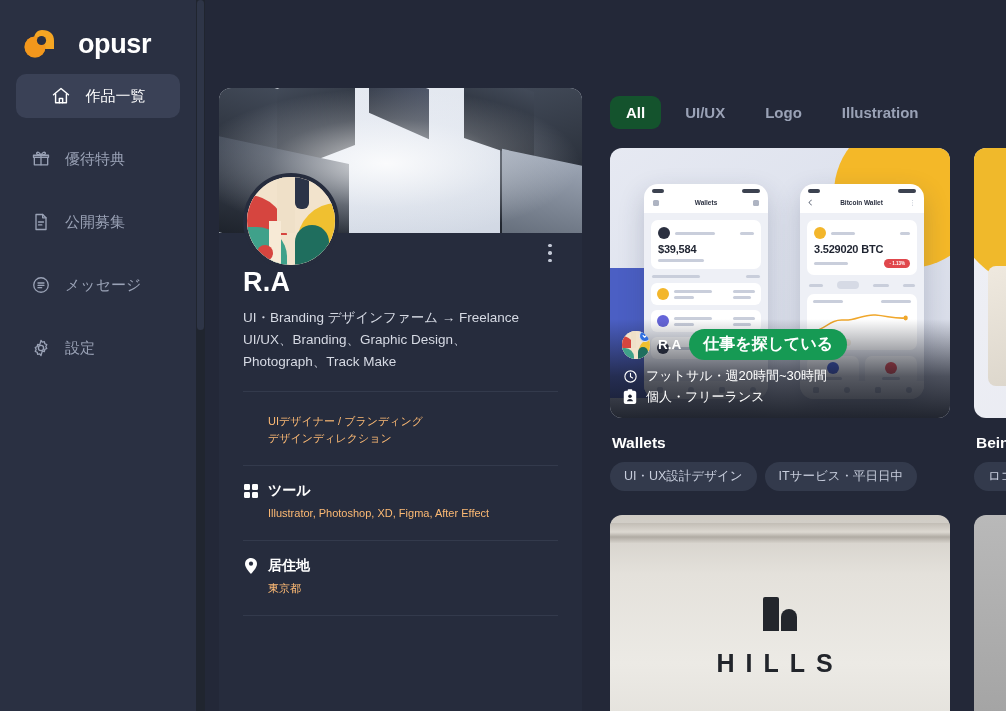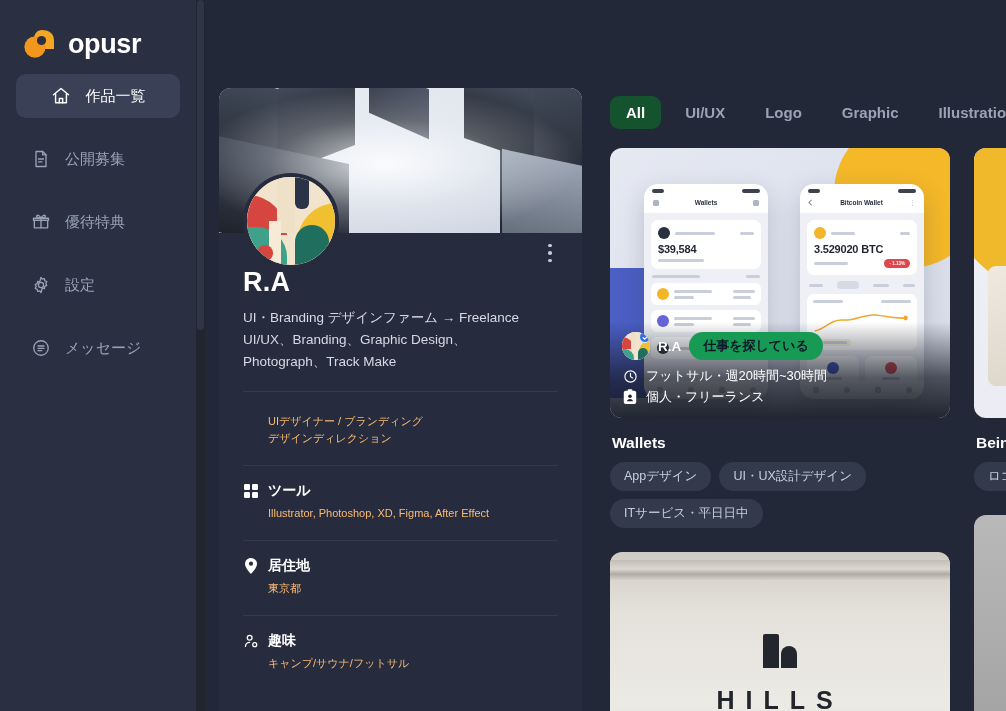--- a/index.html
+++ b/index.html
@@ -11,21 +11,21 @@
     -webkit-font-smoothing:antialiased;
   }
   #app { position:relative; width:1006px; height:711px; display:flex; background:#2a3042; }
 
   
   #sidebar {
     width:196px; height:711px; flex:0 0 196px;
     background:#2a3042;
     padding:0; position:relative; z-index:5;
   }
-  .logo-wrap { display:flex; align-items:center; gap:12px; padding:18px 0 0 22px; height:70px; }
+  .logo-wrap { display:flex; align-items:center; gap:22px; padding:18px 0 0 22px; height:70px; }
   .logo-mark { width:34px; height:33px; position:relative; flex:0 0 34px; }
   .logo-text { font-size:27px; font-weight:700; letter-spacing:-0.4px; color:#ffffff; line-height:1; }
 
   .nav { padding:4px 16px 0 16px; }
   .nav-item {
     display:flex; align-items:center; gap:14px;
     height:44px; padding:0 14px; margin-bottom:19px;
     border-radius:10px; cursor:pointer;
     color:#9aa2b6; font-size:15px; font-weight:500;
   }
@@ -128,21 +128,21 @@
 
   
   .ovl { position:absolute; left:0; right:0; bottom:0; padding:10px 12px 12px 12px; z-index:4;
          background:linear-gradient(180deg, rgba(22,26,38,0) 0%, rgba(22,26,38,.72) 58%, rgba(18,22,32,.92) 100%); }
   .ovl-r { display:flex; align-items:center; gap:8px; margin-bottom:7px; }
   .ovl-av { width:28px; height:28px; border-radius:50%; overflow:hidden; position:relative; flex:0 0 28px; background:#e9ddcb; }
   .vbadge { position:absolute; right:-1px; top:-1px; width:12px; height:12px; border-radius:50%;
             background:#2f6fe0; border:1.5px solid #e9eaf0; display:flex; align-items:center; justify-content:center; }
   .vbadge svg { display:block; }
   .ovl-name { font-size:13.5px; font-weight:600; color:#ffffff; }
-  .status { background:#169a54; color:#0f172a; font-size:13px; font-weight:600; border-radius:20px; padding:5px 14px; white-space:nowrap; }
+  .status { background:#169a54; color:#ffffff; font-size:16px; font-weight:600; border-radius:20px; padding:5px 14px; white-space:nowrap; }
   .ovl-line { display:flex; align-items:center; gap:8px; font-size:13px; color:#ffffff; margin-top:3px; }
   .ovl-line .mi { width:16px; flex:0 0 16px; display:flex; align-items:center; justify-content:center; }
 
   .w-title { font-size:15.5px; font-weight:700; color:#ffffff; margin:16px 0 10px 2px; }
   .tags { display:flex; flex-wrap:wrap; gap:8px; }
   .tag { background:#333a4c; color:#c8cedd; font-size:12.5px; border-radius:16px; padding:6px 14px; white-space:nowrap; cursor:pointer; }
 
   
   .hills { width:100%; height:100%; position:relative;
            background:linear-gradient(180deg,#cfcbc4 0%,#e4e1db 22%,#eceae5 55%,#dcd9d3 100%); }
@@ -187,56 +187,56 @@
               <path d="M3 10.5 12 3l9 7.5"></path>
               <path d="M5.5 9.5V20h13V9.5"></path>
               <path d="M10 20v-5h4v5"></path>
             </svg>
         </span>
         <span>作品一覧</span>
       </div>
       <div class="nav-item">
         <span class="ni">
           <svg width="20" height="20" viewBox="0 0 24 24" fill="none" stroke="#9aa2b6" stroke-width="1.6" stroke-linecap="round" stroke-linejoin="round">
-              <path d="M6 3h8l4 4v14H6z"></path>
-              <path d="M14 3v4h4"></path>
-              <path d="M9 12h6M9 15.5h4"></path>
-            </svg>
-        </span>
-        <span>公開募集</span>
-      </div>
-      <div class="nav-item">
-        <span class="ni">
-          <svg width="20" height="20" viewBox="0 0 24 24" fill="none" stroke="#9aa2b6" stroke-width="1.6" stroke-linecap="round" stroke-linejoin="round">
               <path d="M4 10h16v9H4z"></path>
               <path d="M3 7.5h18V10H3z"></path>
               <path d="M12 7.5V19"></path>
               <path d="M12 7.5C10.5 4 8 3.2 7 4.4 6 5.6 8 7.5 12 7.5Z"></path>
               <path d="M12 7.5c1.5-3.5 4-4.3 5-3.1 1 1.2-1 3.1-5 3.1Z"></path>
             </svg>
         </span>
         <span>優待特典</span>
       </div>
       <div class="nav-item">
         <span class="ni">
           <svg width="20" height="20" viewBox="0 0 24 24" fill="none" stroke="#9aa2b6" stroke-width="1.6" stroke-linecap="round" stroke-linejoin="round">
-              <circle cx="12" cy="12" r="3.1"></circle>
-              <path d="M12 2.8l1.5 2.1 2.5-.5.6 2.5 2.3 1.1-1.1 2.3 1.1 2.3-2.3 1.1-.6 2.5-2.5-.5L12 21.2l-1.5-2.1-2.5.5-.6-2.5-2.3-1.1 1.1-2.3-1.1-2.3 2.3-1.1.6-2.5 2.5.5z"></path>
+              <path d="M6 3h8l4 4v14H6z"></path>
+              <path d="M14 3v4h4"></path>
+              <path d="M9 12h6M9 15.5h4"></path>
             </svg>
         </span>
-        <span>設定</span>
+        <span>公開募集</span>
       </div>
       <div class="nav-item">
         <span class="ni">
           <svg width="20" height="20" viewBox="0 0 24 24" fill="none" stroke="#9aa2b6" stroke-width="1.6" stroke-linecap="round" stroke-linejoin="round">
               <circle cx="12" cy="12" r="8.7"></circle>
               <path d="M8.4 9.6h7.2M8.4 12.4h7.2M8.4 15.2h4.4"></path>
             </svg>
         </span>
         <span>メッセージ</span>
+      </div>
+      <div class="nav-item">
+        <span class="ni">
+          <svg width="20" height="20" viewBox="0 0 24 24" fill="none" stroke="#9aa2b6" stroke-width="1.6" stroke-linecap="round" stroke-linejoin="round">
+              <circle cx="12" cy="12" r="3.1"></circle>
+              <path d="M12 2.8l1.5 2.1 2.5-.5.6 2.5 2.3 1.1-1.1 2.3 1.1 2.3-2.3 1.1-.6 2.5-2.5-.5L12 21.2l-1.5-2.1-2.5.5-.6-2.5-2.3-1.1 1.1-2.3-1.1-2.3 2.3-1.1.6-2.5 2.5.5z"></path>
+            </svg>
+        </span>
+        <span>設定</span>
       </div>
     </nav>
   </aside>
 
   <div id="gutter">
     <div class="thumb"></div>
   </div>
 
   <main id="main">
 
@@ -307,40 +307,26 @@
                 <path d="M7 0C3.7 0 1 2.6 1 5.9 1 10 7 16 7 16s6-6 6-10.1C13 2.6 10.3 0 7 0z" fill="#fff"></path>
                 <circle cx="7" cy="5.7" r="2.1" fill="#262c3d"></circle>
               </svg>
           </span>
           <span class="prow-t">居住地</span>
         </div>
         <div class="prow-v" style="white-space:pre-line">東京都</div>
       </div>
 
       <div class="divider"></div>
-      <div class="prow">
-        <div class="prow-head">
-          <span class="prow-ic">
-            <svg width="16" height="16" viewBox="0 0 24 24" fill="none" stroke="#ffffff" stroke-width="1.9" stroke-linecap="round">
-                <circle cx="10" cy="7" r="3.6"></circle>
-                <path d="M3.6 20c.6-4 3.2-6 6.4-6"></path>
-                <circle cx="17.6" cy="17.6" r="3"></circle>
-              </svg>
-          </span>
-          <span class="prow-t">趣味</span>
-        </div>
-        <div class="prow-v" style="white-space:pre-line">キャンプ/サウナ/フットサル</div>
-      </div>
     </section>
 
     <div id="tabs">
       <div class="tab active">All</div>
       <div class="tab">UI/UX</div>
       <div class="tab">Logo</div>
-      <div class="tab">Graphic</div>
       <div class="tab">Illustration</div>
     </div>
 
     <div id="grid">
 
       <div class="col c1">
 
         <article class="work">
           <div class="thumb-box">
             <div class="wal">
@@ -508,21 +494,20 @@
                       <path d="M5 15.6c.8-2 2.3-3 4-3s3.2 1 4 3z" fill="#1b2030"></path>
                     </svg>
                 </span>
                 <span>個人・フリーランス</span>
               </div>
             </div>
           </div>
 
           <div class="w-title">Wallets</div>
           <div class="tags">
-            <span class="tag">Appデザイン</span>
             <span class="tag">UI・UX設計デザイン</span>
             <span class="tag">ITサービス・平日日中</span>
           </div>
         </article>
 
         <article class="work">
           <div class="thumb-box">
             <div class="hills">
               <div class="mould"></div>
               <div class="hl-logo">

